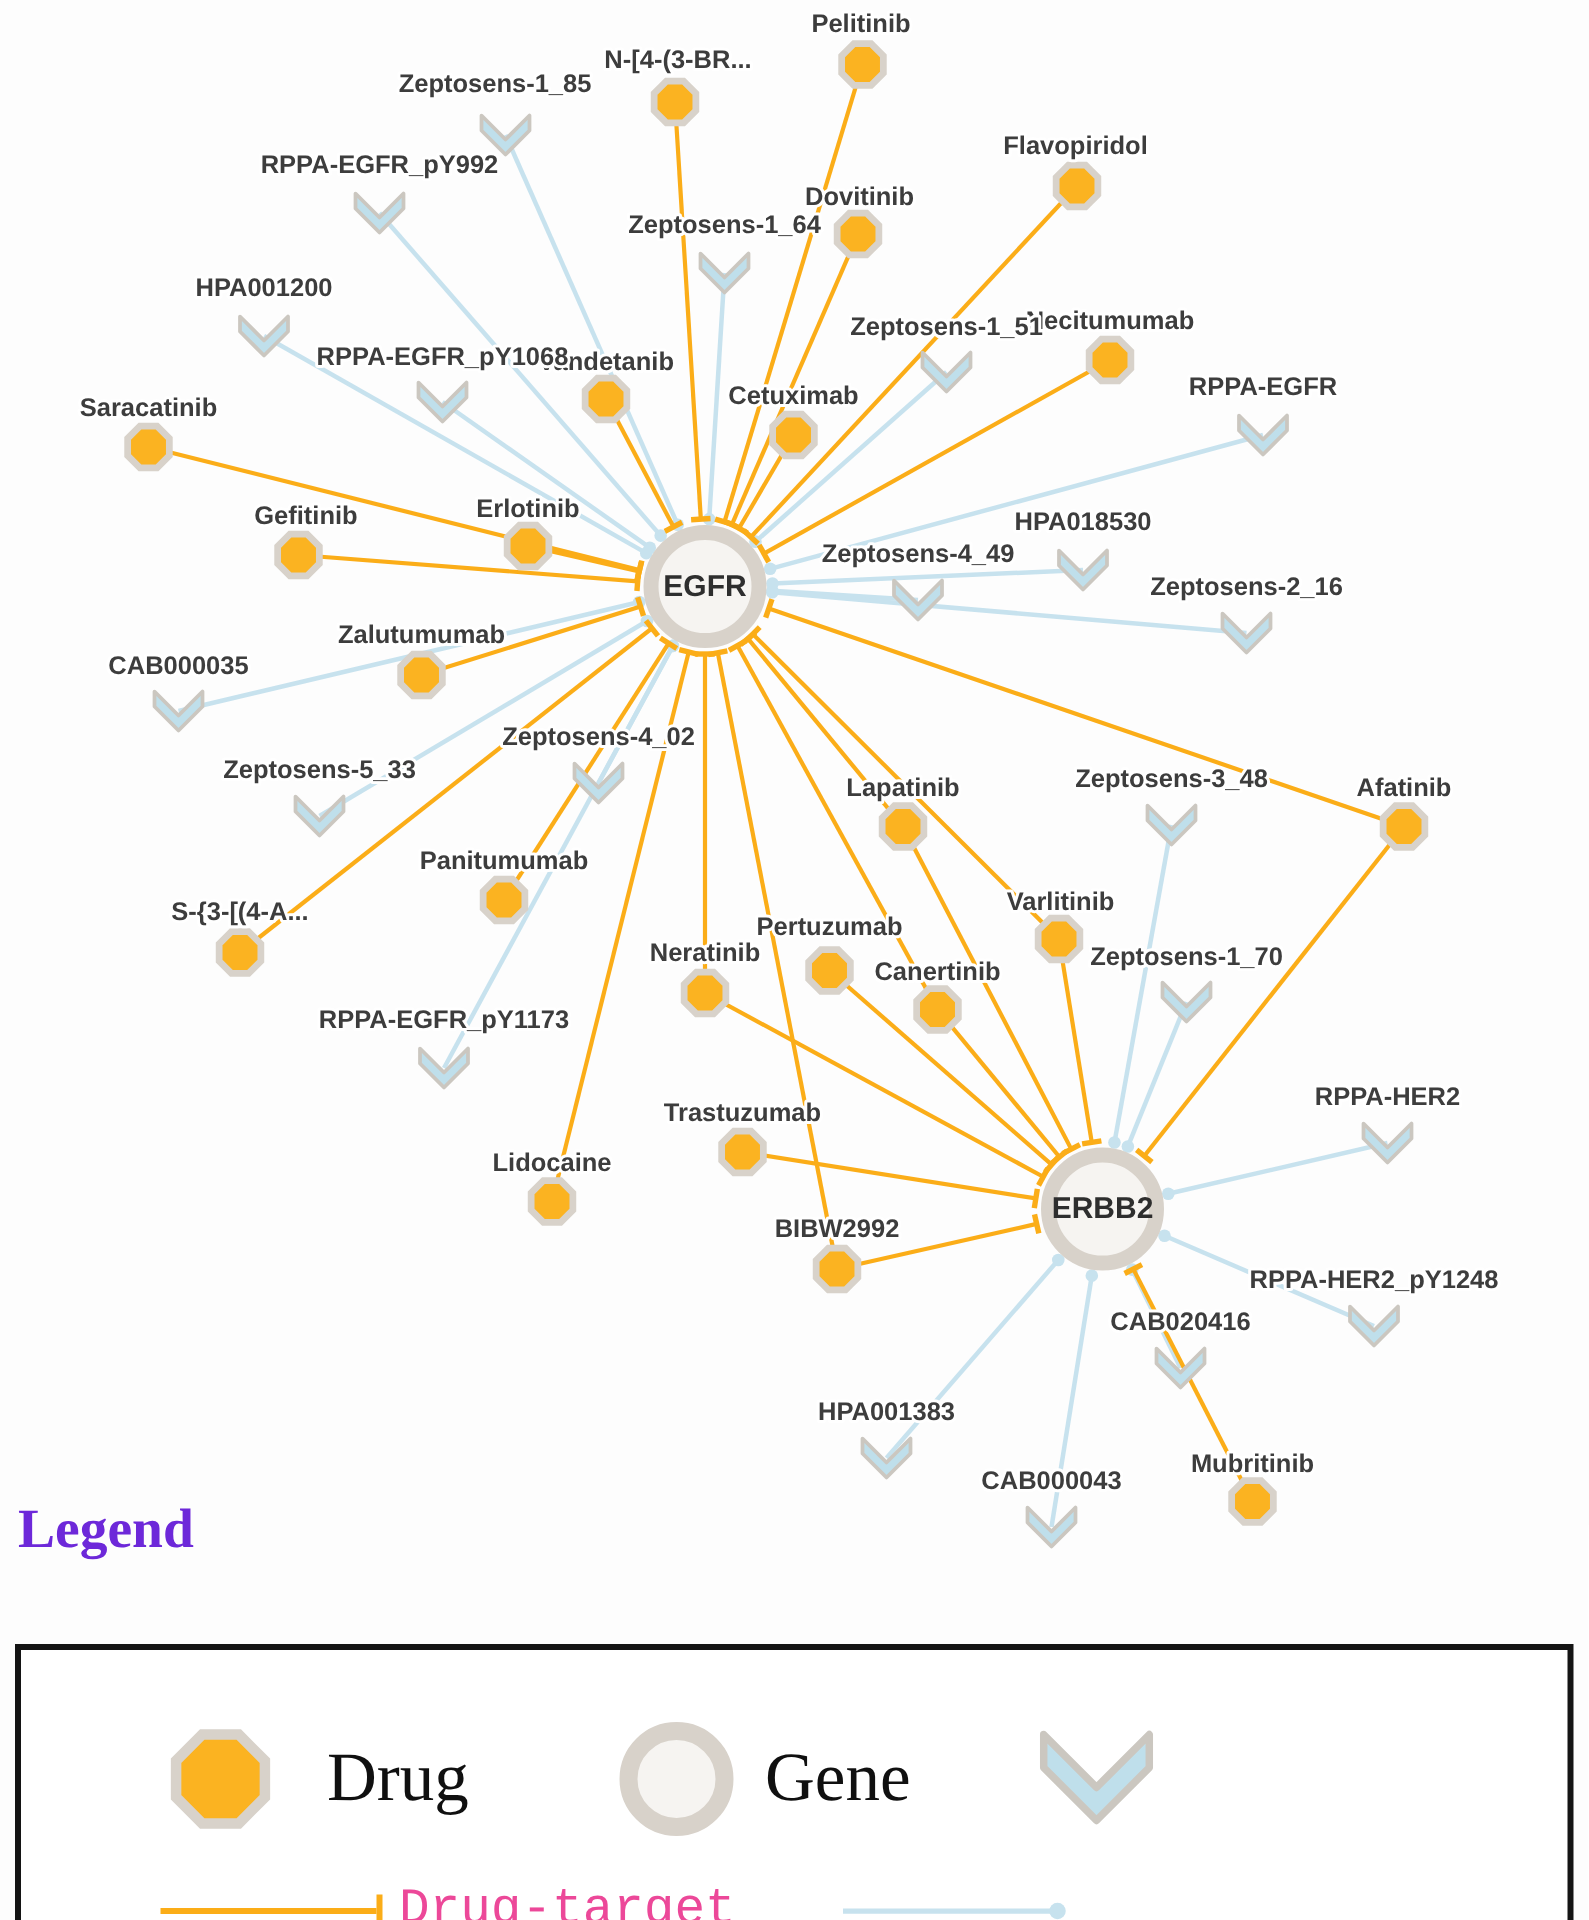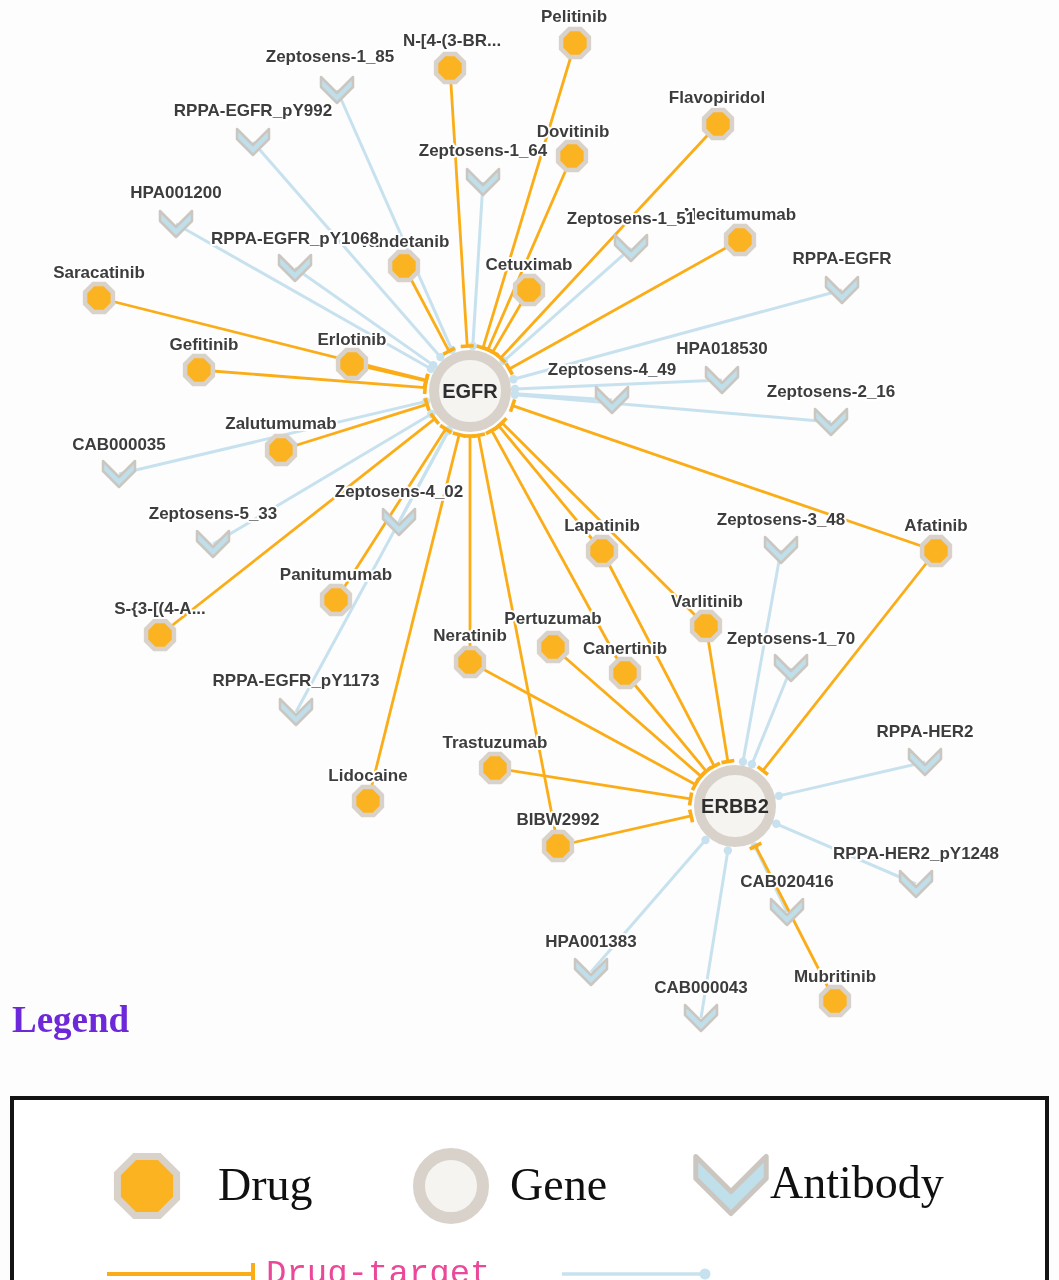--- a/index.html
+++ b/index.html
@@ -278,21 +278,20 @@
     <div class="abs legend-item-label" style="left:204px;top:58px;">Drug</div>
 
     <svg class="abs" style="left:395px;top:44px;" width="84" height="84">
       <circle cx="42" cy="42" r="32" style="fill:var(--gene-fill);stroke:var(--gene-ring);stroke-width:12;"></circle>
     </svg>
     <div class="abs legend-item-label" style="left:496px;top:58px;">Gene</div>
 
     <svg class="abs" style="left:679px;top:52px;" width="76" height="66">
       <path d="M 2.8 4.4 L 38 39.6 L 73.2 4.4 L 73.2 26.4 L 38 61.6 L 2.8 26.4 Z" style="fill:var(--antibody-fill);stroke:var(--antibody-ring);stroke-width:5;stroke-linejoin:round;"></path>
     </svg>
-    <div class="abs legend-item-label" style="left:756px;top:56px;">Antibody</div>
 
     <svg class="abs" style="left:91px;top:158px;" width="160" height="32">
       <line x1="2" y1="16" x2="146" y2="16" style="stroke:var(--drug-edge);stroke-width:4;"></line>
       <line x1="148" y1="5" x2="148" y2="27" style="stroke:var(--drug-edge);stroke-width:4;"></line>
     </svg>
     <div class="abs legend-edge-label" style="left:252px;top:155px;">Drug-target</div>
 
     <svg class="abs" style="left:546px;top:158px;" width="155" height="32">
       <line x1="2" y1="16" x2="140" y2="16" style="stroke:var(--antibody-edge);stroke-width:3.5;"></line>
       <circle cx="145" cy="16" r="5.5" style="fill:var(--antibody-edge);"></circle>

